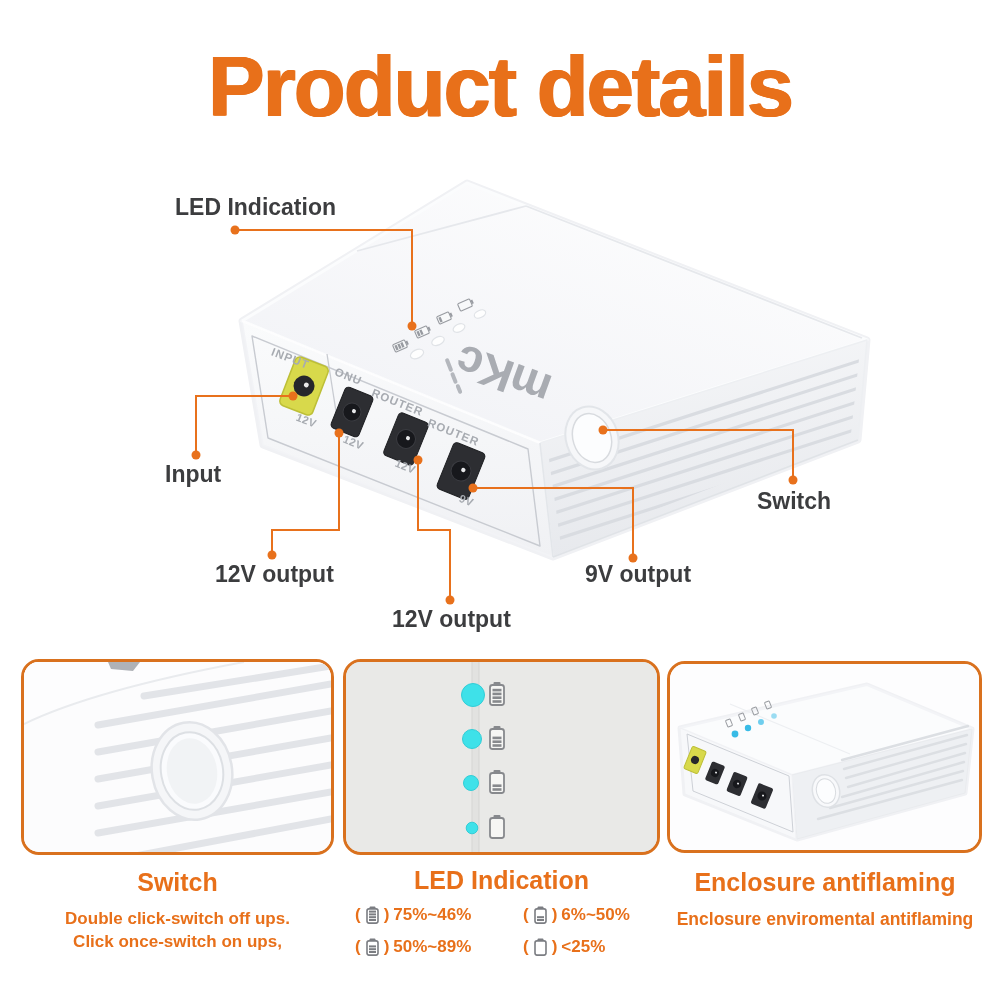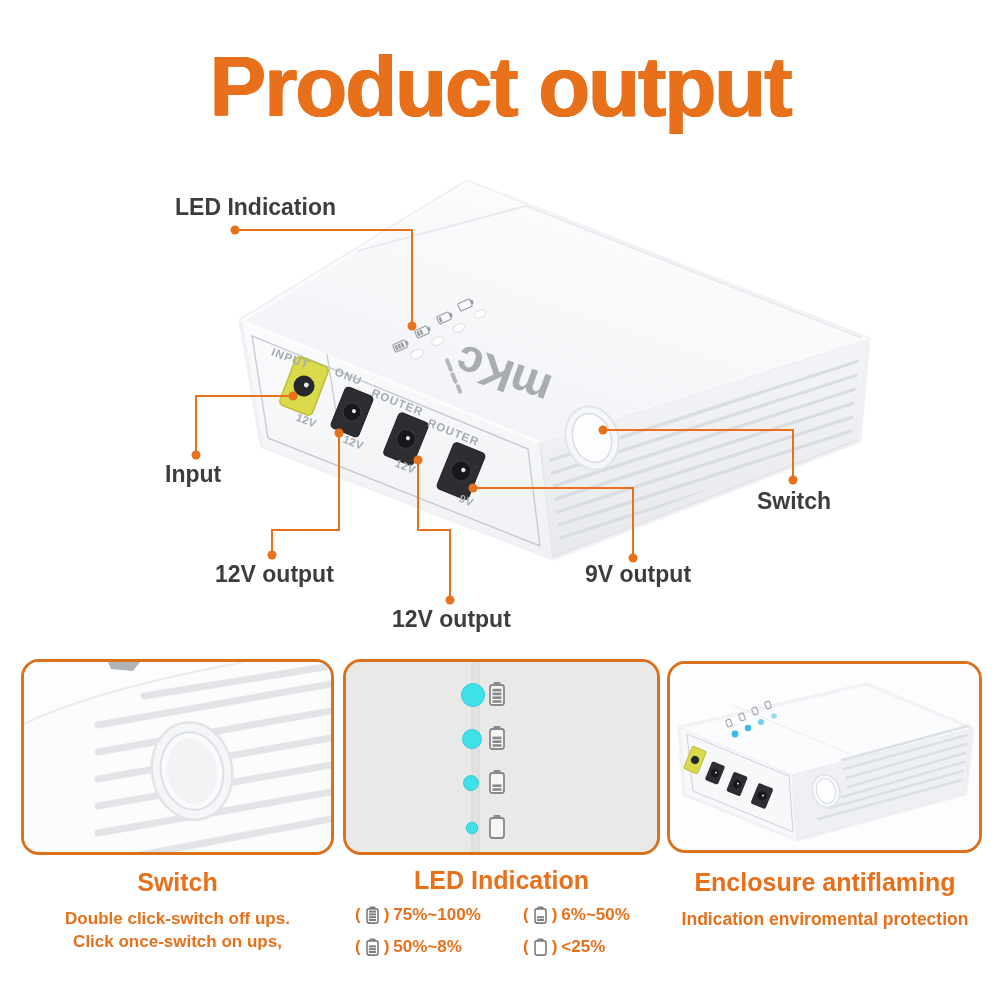--- a/index.html
+++ b/index.html
@@ -32,21 +32,21 @@
   .legend{margin-top:10px;display:grid;grid-template-columns:168px 1fr;row-gap:12px;
           padding-left:12px;text-align:left;}
   .legend-item{display:flex;align-items:center;gap:4px;font-size:17px;font-weight:bold;color:#E8701A;}
   .legend-item svg{flex:0 0 auto;margin:0 1px;}
 </style>
 </head>
 <body>
 
 <div class="canvas">
 
-  <h1 class="title">Product output</h1>
+  <h1 class="title">Product details</h1>
 
   <svg class="scene" viewBox="0 0 1000 656" aria-hidden="true">
     <defs>
       <linearGradient id="gTop" x1="1" y1="0" x2="0.2" y2="1">
         <stop offset="0" stop-color="#FFFFFF"></stop>
           <stop offset="1" stop-color="#F1F2F6"></stop>
       </linearGradient>
       <linearGradient id="gFront" x1="0" y1="0" x2="0" y2="1">
         <stop offset="0" stop-color="#FAFBFC"></stop>
           <stop offset="1" stop-color="#F0F1F4"></stop>
@@ -353,21 +353,21 @@
         <span>(</span>
         <svg width="13" height="18" viewBox="0 0 13 18">
             <rect x="3.6" y="0.5" width="5.8" height="2.6" rx="0.8" fill="#7B7D82"></rect>
             <rect x="1" y="2.9" width="11" height="14.2" rx="2" fill="none" stroke="#7B7D82" stroke-width="1.6"></rect>
             <rect x="3" y="13" width="7" height="2" fill="#7B7D82"></rect>
             <rect x="3" y="10.2" width="7" height="2" fill="#7B7D82"></rect>
             <rect x="3" y="7.4" width="7" height="2" fill="#7B7D82"></rect>
             <rect x="3" y="4.6" width="7" height="2" fill="#7B7D82"></rect>
           </svg>
         <span>)</span>
-        <span>75%~100%</span>
+        <span>75%~46%</span>
       </div>
       <div class="legend-item">
         <span>(</span>
         <svg width="13" height="18" viewBox="0 0 13 18">
             <rect x="3.6" y="0.5" width="5.8" height="2.6" rx="0.8" fill="#7B7D82"></rect>
             <rect x="1" y="2.9" width="11" height="14.2" rx="2" fill="none" stroke="#7B7D82" stroke-width="1.6"></rect>
             <rect x="3" y="13" width="7" height="2" fill="#7B7D82"></rect>
             <rect x="3" y="10.2" width="7" height="2" fill="#7B7D82"></rect>
           </svg>
         <span>)</span>
@@ -376,34 +376,34 @@
       <div class="legend-item">
         <span>(</span>
         <svg width="13" height="18" viewBox="0 0 13 18">
             <rect x="3.6" y="0.5" width="5.8" height="2.6" rx="0.8" fill="#7B7D82"></rect>
             <rect x="1" y="2.9" width="11" height="14.2" rx="2" fill="none" stroke="#7B7D82" stroke-width="1.6"></rect>
             <rect x="3" y="13" width="7" height="2" fill="#7B7D82"></rect>
             <rect x="3" y="10.2" width="7" height="2" fill="#7B7D82"></rect>
             <rect x="3" y="7.4" width="7" height="2" fill="#7B7D82"></rect>
           </svg>
         <span>)</span>
-        <span>50%~8%</span>
+        <span>50%~89%</span>
       </div>
       <div class="legend-item">
         <span>(</span>
         <svg width="13" height="18" viewBox="0 0 13 18">
             <rect x="3.6" y="0.5" width="5.8" height="2.6" rx="0.8" fill="#7B7D82"></rect>
             <rect x="1" y="2.9" width="11" height="14.2" rx="2" fill="none" stroke="#7B7D82" stroke-width="1.6"></rect>
           </svg>
         <span>)</span>
         <span>&lt;25%</span>
       </div>
     </div>
   </div>
 
   <div class="caption" id="cap3">
     <div class="cap-title">Enclosure antiflaming</div>
     <div class="cap-body">
-      <div>Indication enviromental protection</div>
+      <div>Enclosure enviromental antiflaming</div>
     </div>
   </div>
 
 </div>
 
 </body></html>

